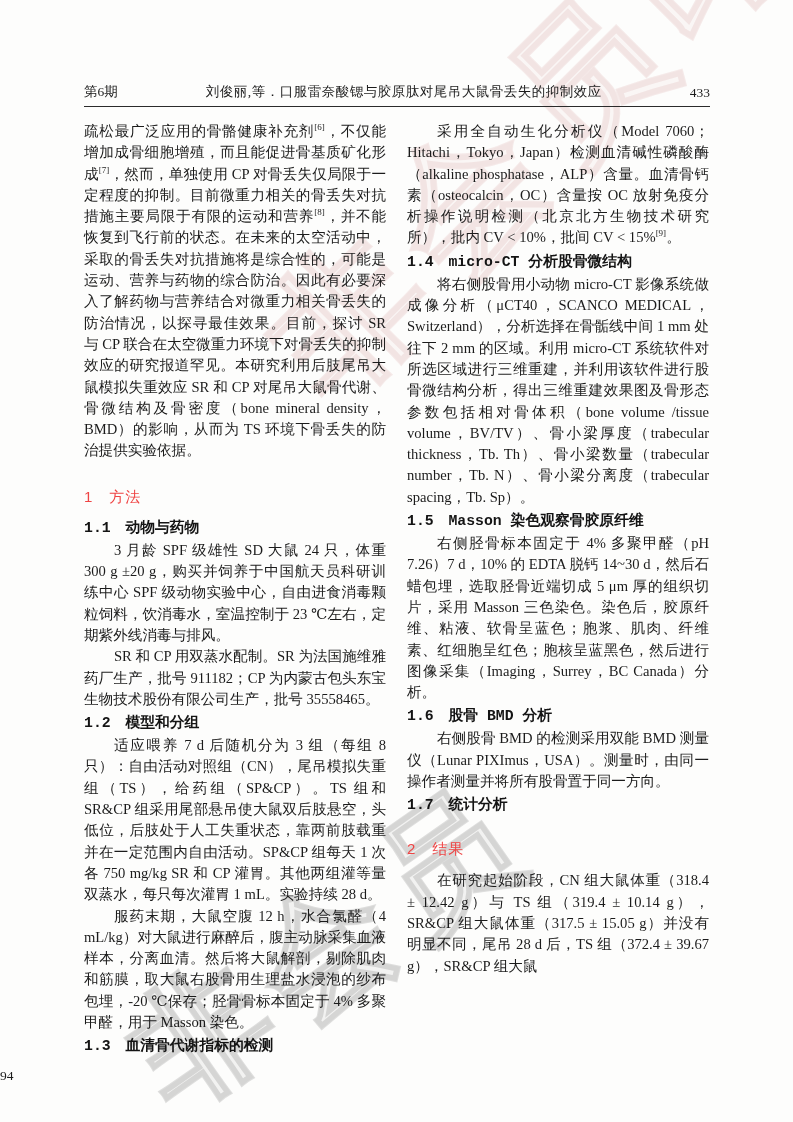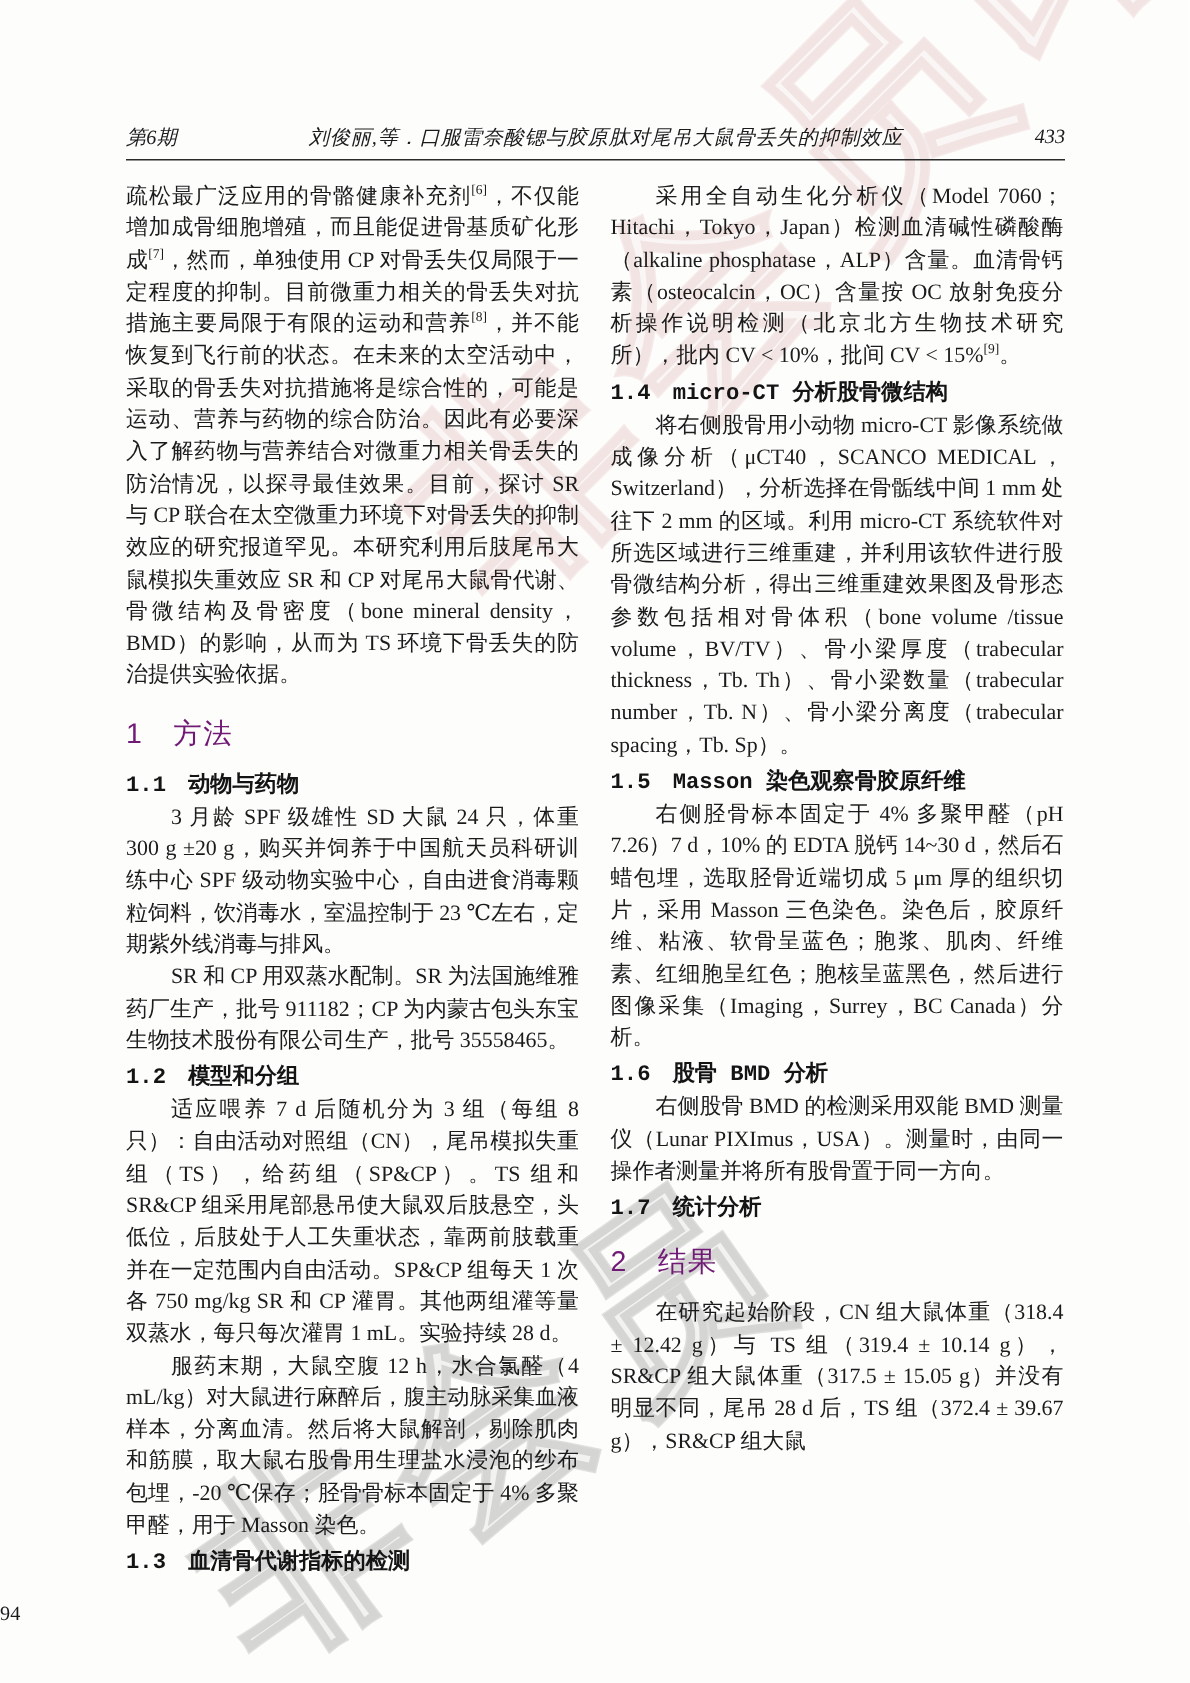--- a/index.html
+++ b/index.html
@@ -3,35 +3,35 @@
 <meta charset="utf-8">
 <style>
   html,body{margin:0;padding:0;background:#ffffff;}
   .page{
     position:relative;width:793px;height:1122px;background:#fdfdfc;overflow:hidden;
     font-family:"Liberation Serif","DejaVu Serif",serif;color:#1b1b1b;
   }
   
   .pagehead{
     position:absolute;left:84px;top:83px;width:626px;
-    display:flex;align-items:flex-start;font-size:13.5px;font-style:italic;
+    display:flex;align-items:flex-end;font-size:13.5px;
   }
   .pagehead .issue{flex:0 0 auto;}
   .pagehead .running{flex:1 1 auto;text-align:center;letter-spacing:.5px;}
   .pagehead .pageno{flex:0 0 auto;}
   .rule{position:absolute;left:84px;top:106px;width:626px;border-top:1.6px solid #2b2b2b;}
   
   .cols{position:absolute;left:84px;top:121px;width:626px;display:flex;gap:21px;}
   .col{width:302px;}
   .para{margin:0;font-size:14.6px;line-height:21.3px;text-align:justify;}
   .indent{text-indent:2.05em;}
   sup.ref{font-size:9px;line-height:0;vertical-align:super;}
   .sec{
     font-family:"Liberation Sans","DejaVu Sans",sans-serif;font-weight:500;
-    font-size:19px;margin:14px 0 11px 0;letter-spacing:1px;color:#701a75;
+    font-size:15px;margin:26px 0 11px 0;letter-spacing:1px;color:#ef4444;
   }
   .subsec{
     font-family:Liberation Mono, monospace;font-weight:700;
     font-size:14.8px;margin:3px 0 3px 0;color:#141414;
   }
   .ivar{font-style:italic;}
   
   .folio{position:absolute;left:0;top:1068px;width:100%;text-align:left;font-size:13.5px;}
   
   .wm{

